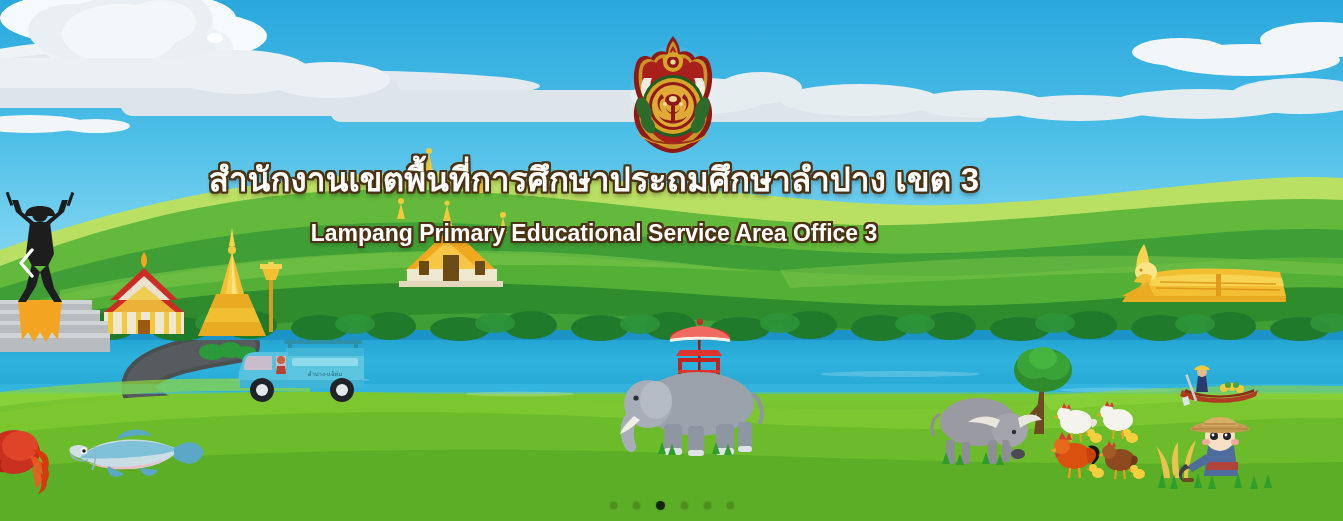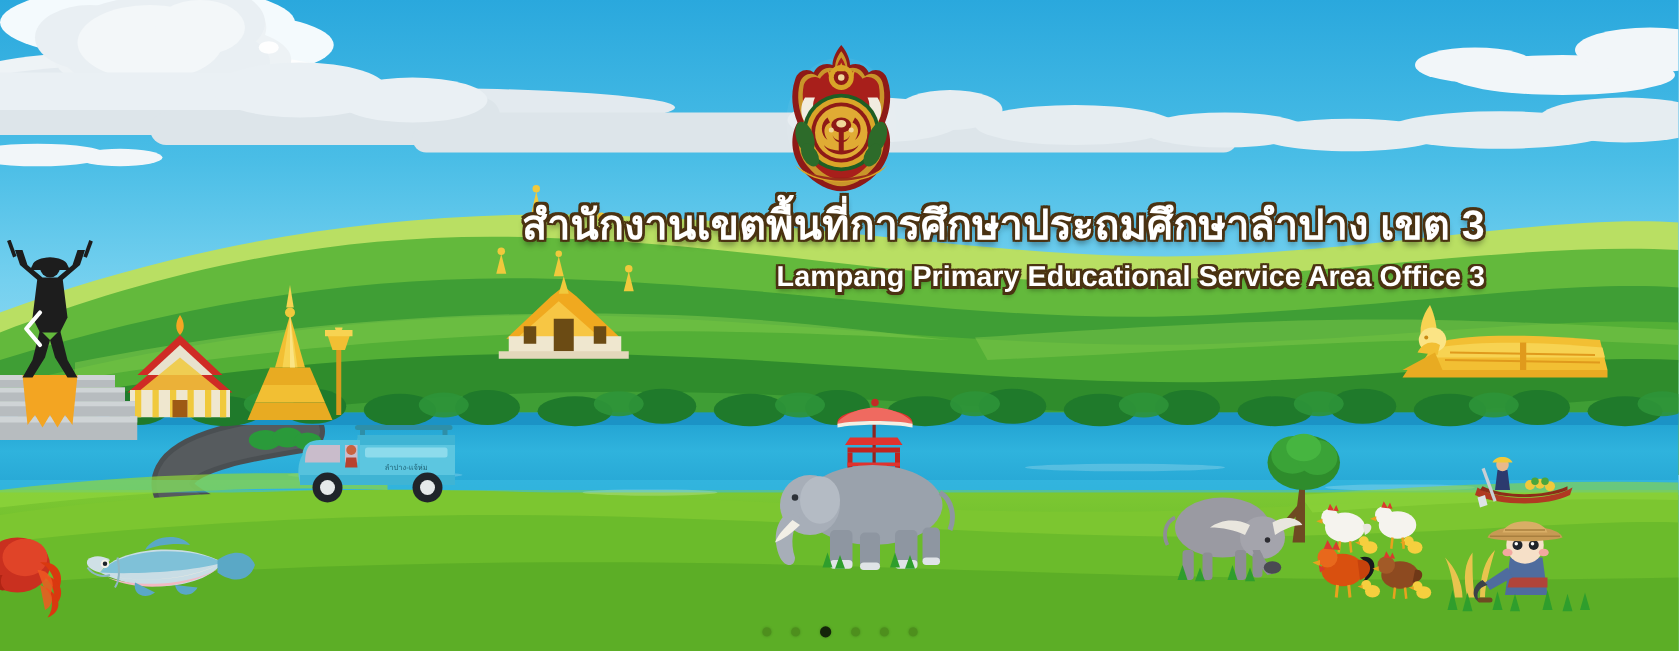--- a/index.html
+++ b/index.html
@@ -35,33 +35,33 @@
 
   
   .road{
     position:absolute; left:0; top:0; width:1343px; height:521px;
     pointer-events:none;
   }
 
   
   .title-block{
     position:absolute; left:0; top:160px; width:1188px;
-    text-align:right; z-index:40;
+    text-align:center; z-index:40;
   }
   .th-title{
     font-family:"Liberation Sans", sans-serif;
     font-size:33px; font-weight:bold; color:#ffffff; letter-spacing:.2px;
     line-height:1.2;
     text-shadow:
       -2px -2px 0 #4a3212, 2px -2px 0 #4a3212, -2px 2px 0 #4a3212, 2px 2px 0 #4a3212,
       0 -2px 0 #4a3212, 0 2px 0 #4a3212, -2px 0 0 #4a3212, 2px 0 0 #4a3212,
       0 4px 5px rgba(0,0,0,.45);
   }
   .en-title{
-    margin-top:8px;
+    margin-top:20px;
     font-family:"Liberation Sans", sans-serif;
     font-size:23px; font-weight:bold; color:#ffffff;
     text-shadow:
       -2px -2px 0 #4a3212, 2px -2px 0 #4a3212, -2px 2px 0 #4a3212, 2px 2px 0 #4a3212,
       0 -2px 0 #4a3212, 0 2px 0 #4a3212, -2px 0 0 #4a3212, 2px 0 0 #4a3212,
       0 3px 4px rgba(0,0,0,.40);
   }
 
   
   .emblem{

